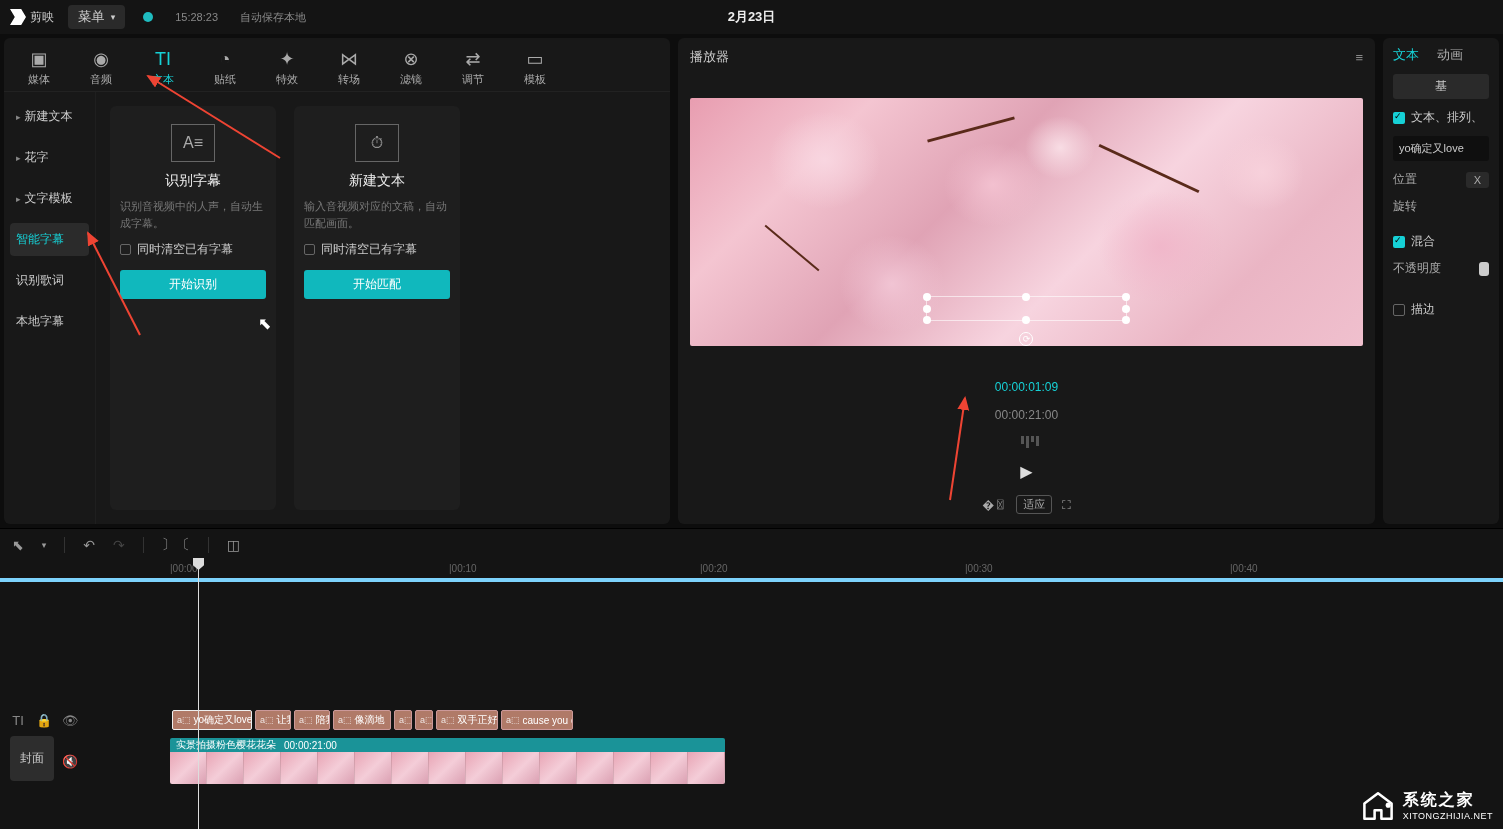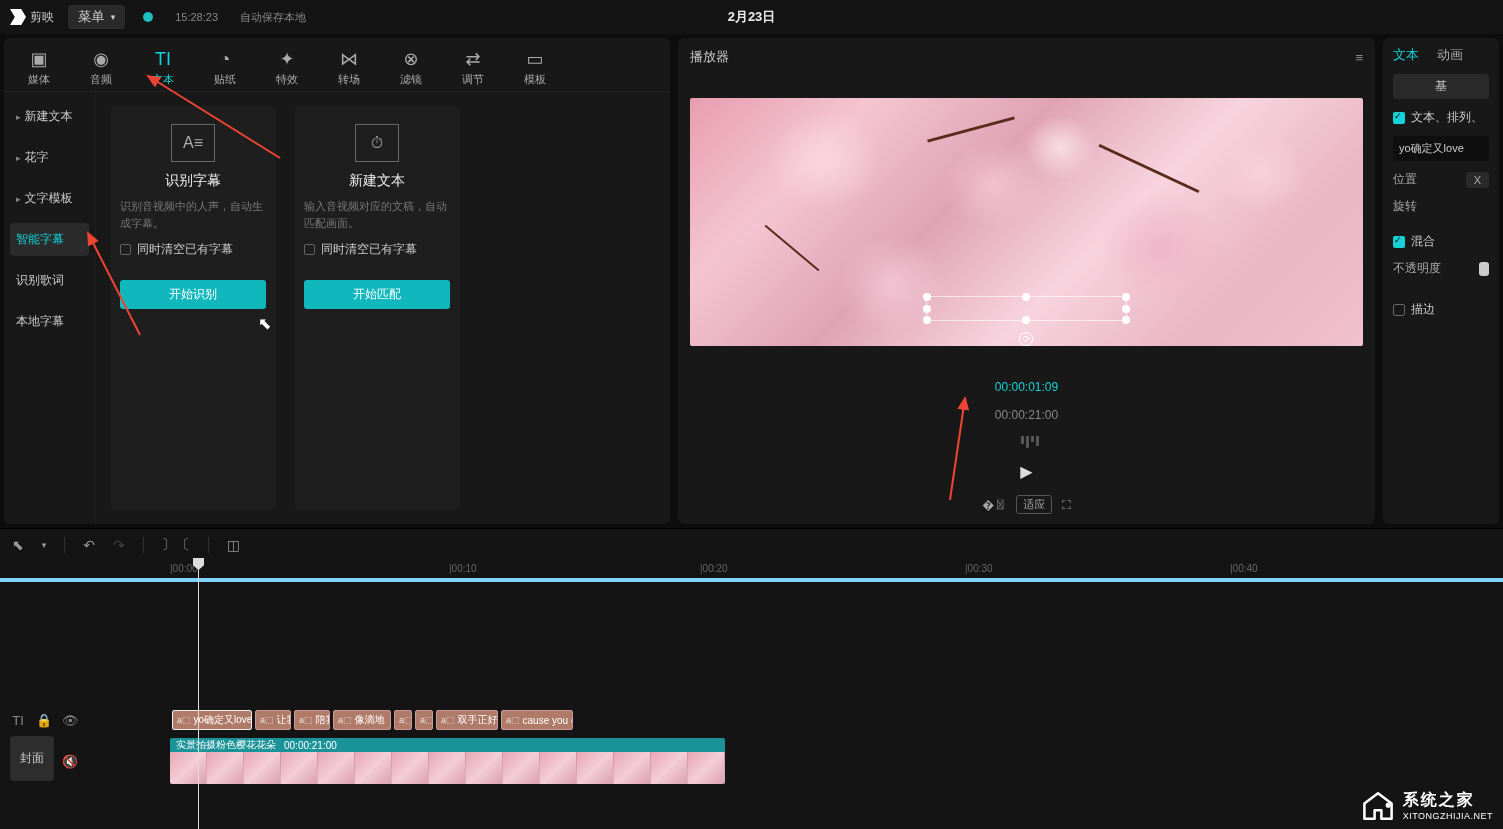--- a/index.html
+++ b/index.html
@@ -33,21 +33,21 @@
 .side-item .car { font-size: 9px; color: #888; }
 
 .cards { display: flex; gap: 18px; padding: 14px; }
 .card { width: 166px; background: #1e1e1e; border-radius: 6px; padding: 12px 10px; display: flex; flex-direction: column; align-items: stretch; }
 .card .cicon { align-self: center; width: 44px; height: 38px; border: 1px solid #666; position: relative; margin: 6px 0 10px; display: flex; align-items: center; justify-content: center; color: #aaa; font-size: 16px; }
 .card .cicon::before, .card .cicon::after { content: ""; position: absolute; width: 6px; height: 6px; border: 1px solid #666; }
 .card .cicon::before { top: -1px; left: -1px; border-right: none; border-bottom: none; }
 .card .cicon::after { bottom: -1px; right: -1px; border-left: none; border-top: none; }
 .card .ctitle { text-align: center; color: #eee; font-size: 14px; margin-bottom: 8px; }
 .card .cdesc { color: #777; font-size: 11px; line-height: 1.5; margin-bottom: 10px; min-height: 32px; }
-.card .crow { display: flex; align-items: center; gap: 6px; margin-bottom: 22px; }
+.card .crow { display: flex; align-items: center; gap: 6px; margin-bottom: 12px; }
 .card .crow .cbox { width: 11px; height: 11px; border: 1px solid #666; border-radius: 2px; }
 .card .cbtn { background: #10b8bd; color: #fff; border: none; border-radius: 3px; padding: 6px 0; cursor: pointer; font-size: 12px; }
 
 
 .preview-panel { flex: 1; display: flex; flex-direction: column; padding: 10px 12px; min-width: 0; gap: 24px; }
 .preview-head { display: flex; justify-content: space-between; align-items: center; color: #ccc; font-size: 13px; margin-bottom: 8px; }
 .preview-head .ham { color: #888; cursor: pointer; }
 .preview-frame { flex: 1; background: linear-gradient(135deg, #e89db0 0%, #f4c5d1 20%, #e0a3b5 40%, #f7d4df 60%, #eab5c4 80%, #f0c0ce 100%); position: relative; border-radius: 2px; overflow: hidden; }
 .flower-overlay { position: absolute; inset: 0; background:
   radial-gradient(ellipse 80px 70px at 20% 25%, rgba(249,216,226,0.9), transparent 70%),

